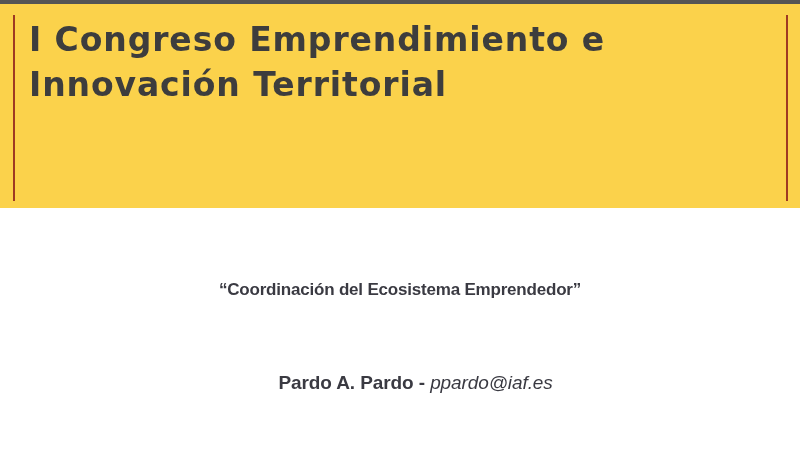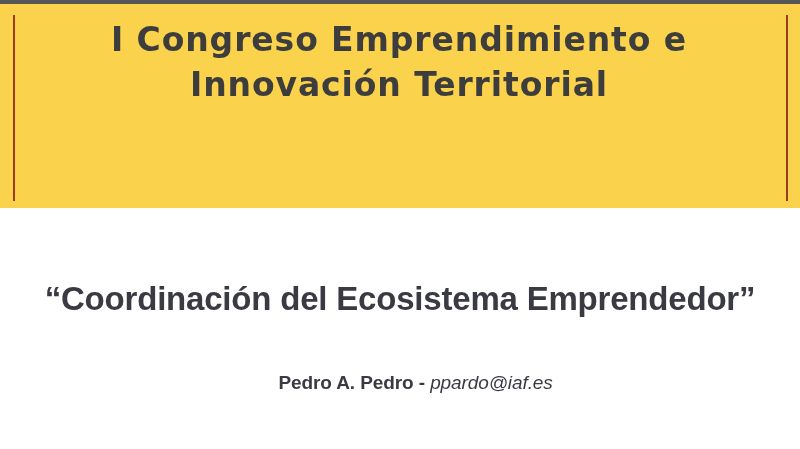--- a/index.html
+++ b/index.html
@@ -57,21 +57,20 @@
     left: 29px;
     top: 13px;
     width: 740px;
     color: #3d3d3d;
     font-family: "DejaVu Sans", sans-serif;
     font-size: 33px;
     font-weight: bold;
     line-height: 45px;
     letter-spacing: 0.9px;
     white-space: pre-line;
-    text-align: center;
   }
   .banner-subtitle {
     position: absolute;
     left: 30px;
     top: 117px;
     width: 740px;
     color: #4a4a4a;
     font-family: "DejaVu Sans", sans-serif;
     font-size: 23px;
     font-weight: 400;
@@ -101,21 +100,21 @@
     background: #ffffff;
   }
   .talk-title {
     position: absolute;
     top: 72px;
     left: 0;
     width: 800px;
     text-align: center;
     color: #3a3a42;
     font-family: "Liberation Sans", sans-serif;
-    font-size: 33px;
+    font-size: 17px;
     font-weight: bold;
     letter-spacing: -0.2px;
   }
   .speaker-line {
     position: absolute;
     top: 142px;
     left: 0;
     width: 800px;
     text-align: center;
     color: #3a3a42;
@@ -146,18 +145,18 @@
 
 
 
   </div>
 
   <div class="body-area">
 
     <div class="talk-title">“Coordinación del Ecosistema Emprendedor”</div>
 
     <div class="speaker-line">
-      <span class="speaker-name">Pedro A. Pedro</span><span class="speaker-sep"> - </span><span class="speaker-mail">ppardo@iaf.es</span>
+      <span class="speaker-name">Pardo A. Pardo</span><span class="speaker-sep"> - </span><span class="speaker-mail">ppardo@iaf.es</span>
     </div>
 
   </div>
 
 </div>
 
 </body></html>

